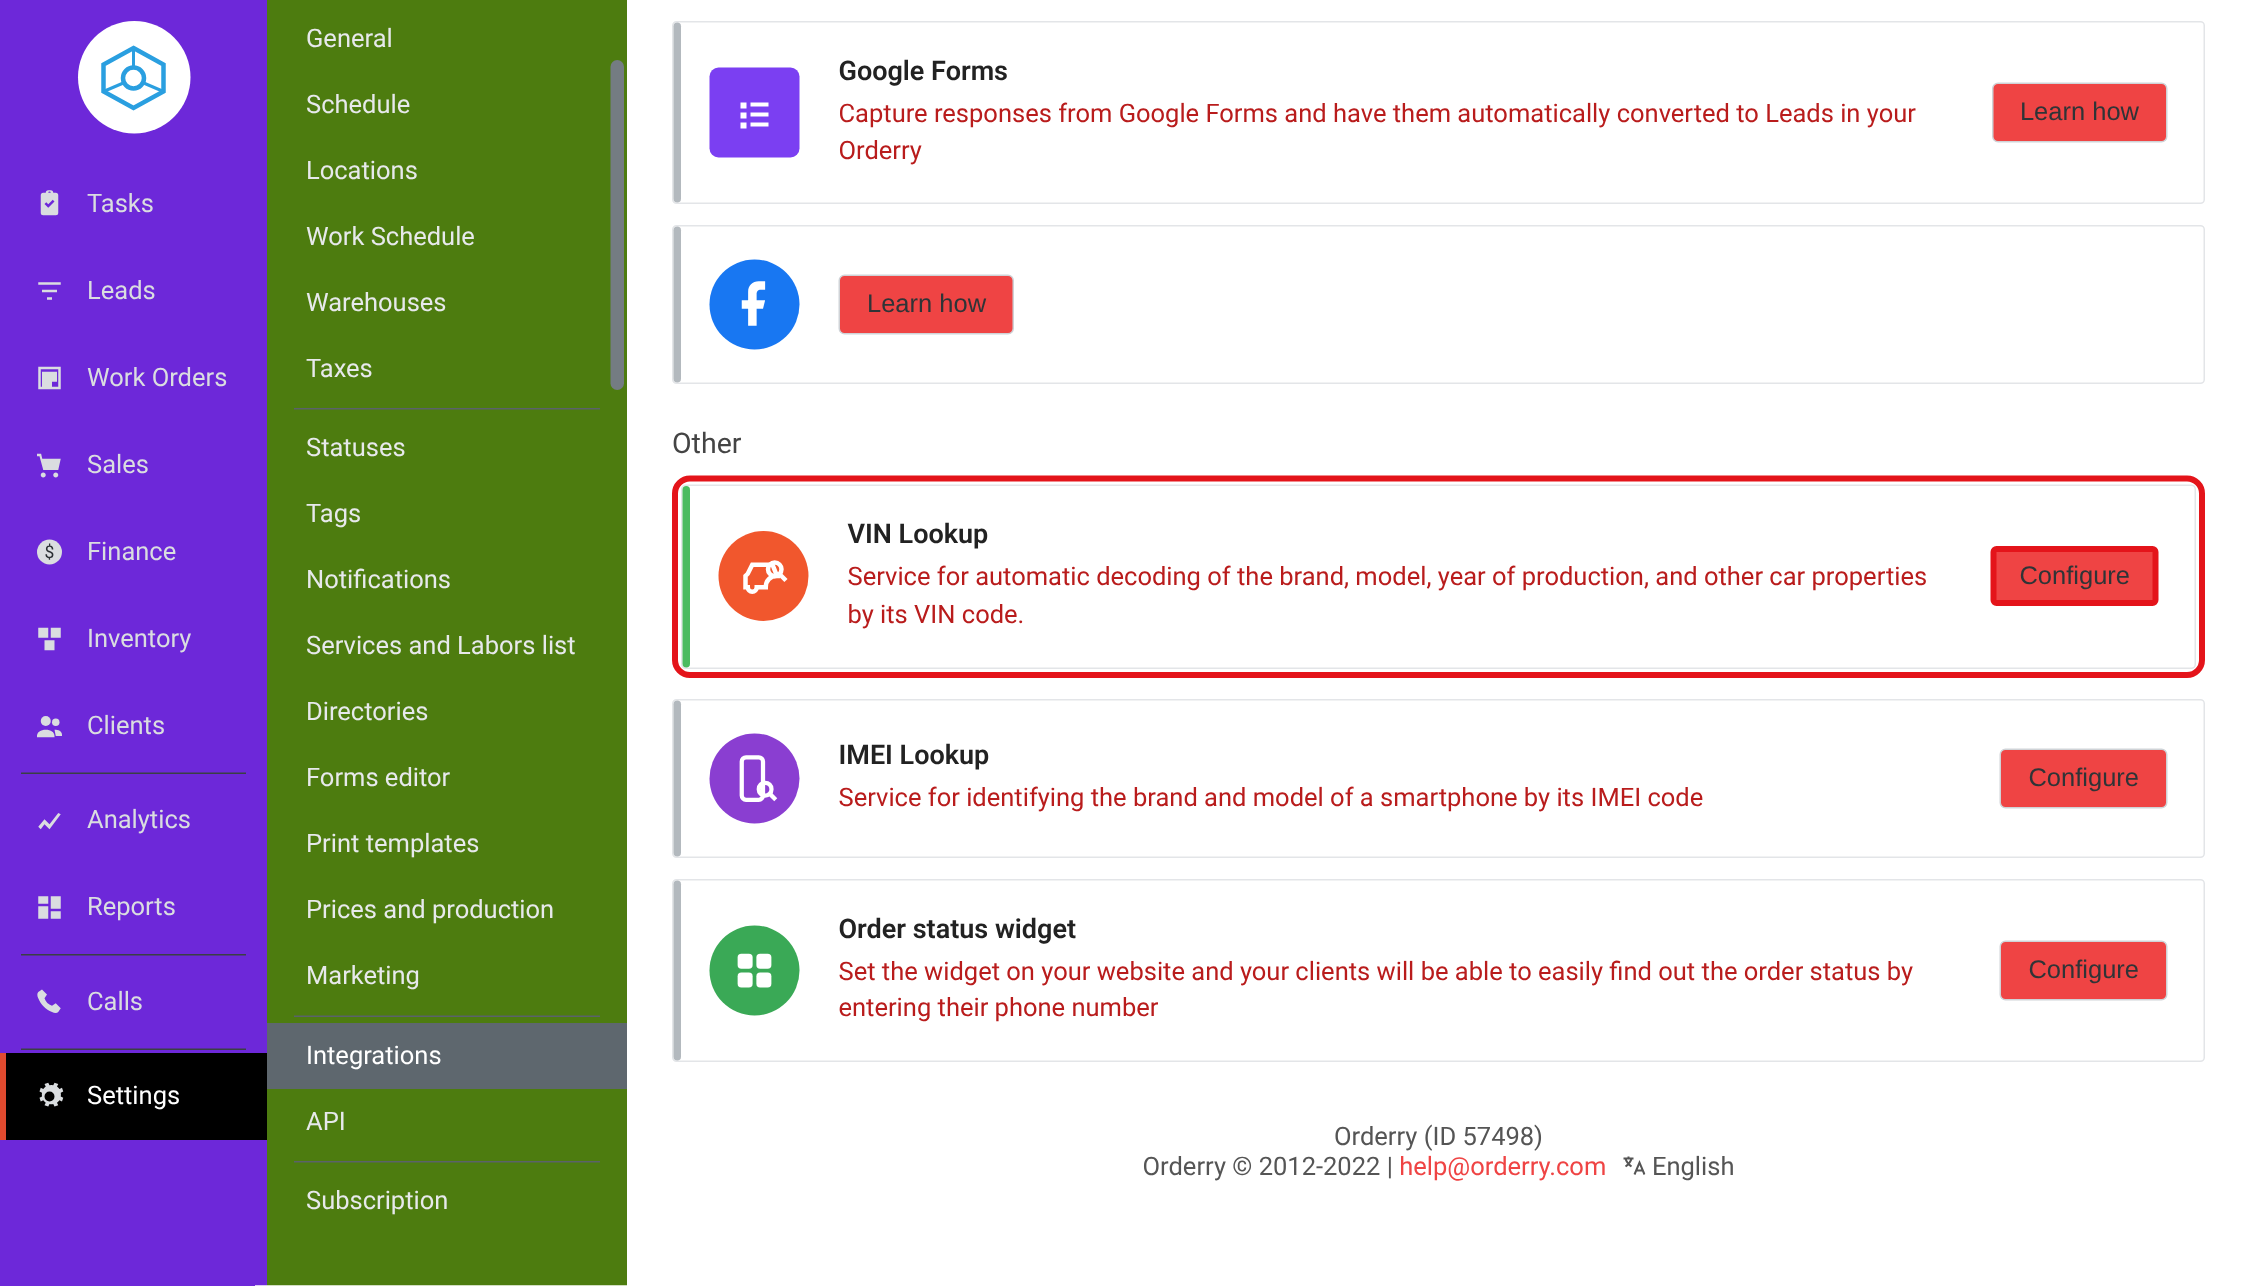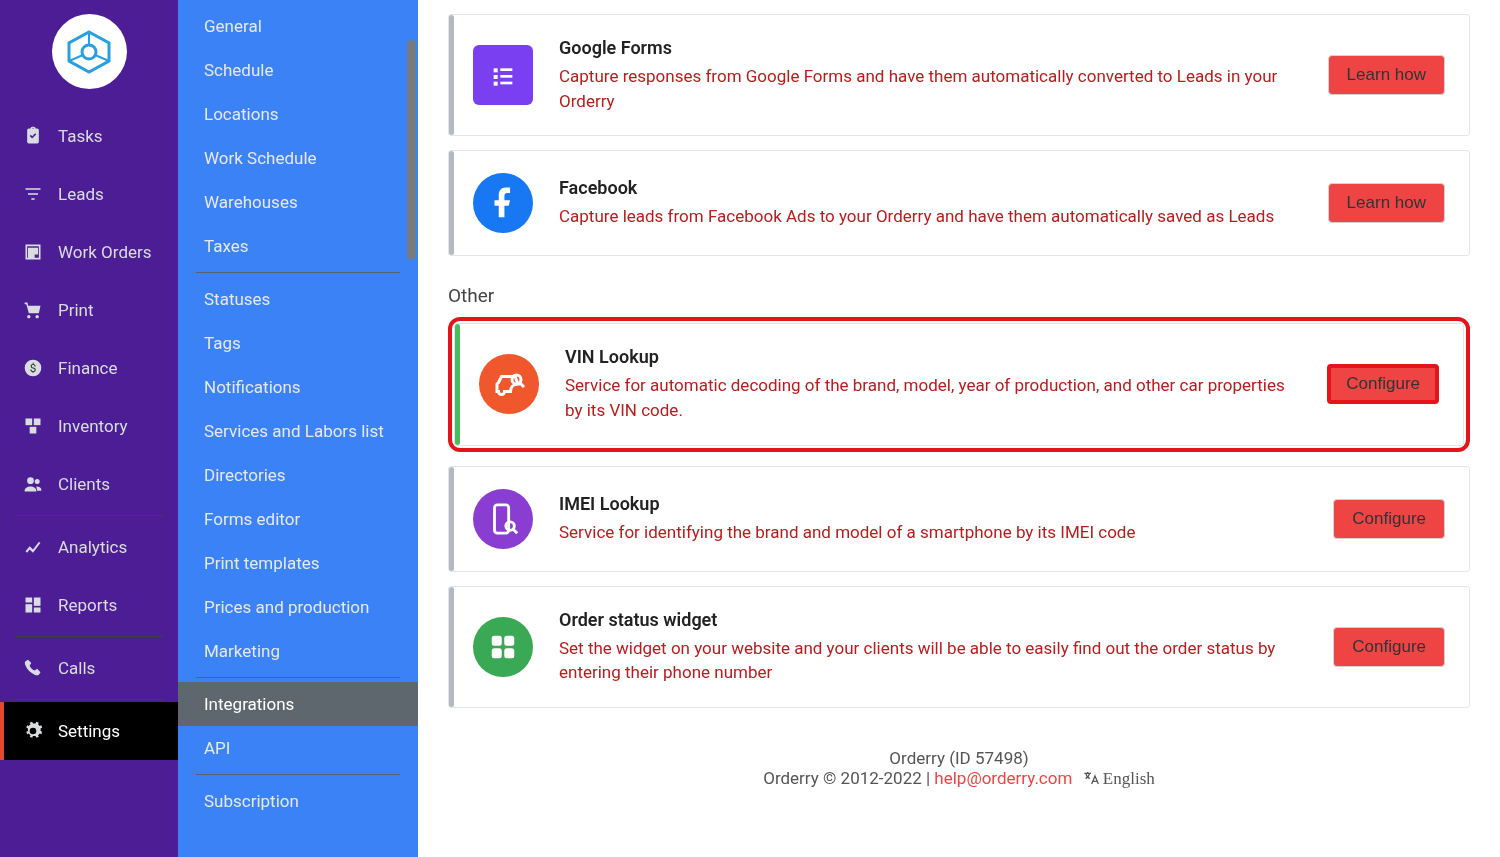--- a/index.html
+++ b/index.html
@@ -11,21 +11,21 @@
   height: 857px;
   overflow: hidden;
 }
 .app {
   display: flex;
   height: 100%;
 }
 
 .sidebar-primary {
   width: 178px;
-  background: #4c1d95;
+  background: #6d28d9;
   display: flex;
   flex-direction: column;
   color: #dadde0;
 }
 .logo-wrap {
   display: flex;
   justify-content: center;
   padding: 14px 0 18px 0;
 }
 .logo {
@@ -61,21 +61,21 @@
 }
 .nav-icon {
   width: 22px; height: 22px;
   display: flex; align-items: center; justify-content: center;
   color: #dadde0;
   flex-shrink: 0;
 }
 
 .sidebar-secondary {
   width: 240px;
-  background: #3b82f6;
+  background: #4d7c0f;
   color: #e7e9eb;
   overflow-y: auto;
   padding-top: 4px;
   position: relative;
 }
 .sub-item {
   padding: 12px 26px;
   font-size: 17px;
   cursor: pointer;
 }
@@ -156,21 +156,21 @@
   padding: 6px 15px !important;
 }
 .card-accent.green { background: #4bbb60; }
 .footer {
   text-align: center;
   margin-top: 40px;
   color: #555;
   font-size: 17px;
 }
 .footer a { color: #ef4444; text-decoration: none; }
-.footer .lang { color: #555; margin-left: 6px; font-family: Liberation Serif, serif; }
+.footer .lang { color: #555; margin-left: 6px; }
 .scrollbar-fake {
   position: absolute;
   right: 2px;
   top: 40px;
   width: 9px;
   height: 220px;
   background: #747c82;
   border-radius: 5px;
 }
 </style>
@@ -215,21 +215,21 @@
             </svg>
         </span>
         <span>Work Orders</span>
       </div>
       <div class="nav-item">
         <span class="nav-icon">
           <svg width="20" height="20" viewBox="0 0 24 24" fill="currentColor">
               <path d="M7 18c-1.1 0-2 .9-2 2s.9 2 2 2 2-.9 2-2-.9-2-2-2zm10 0c-1.1 0-2 .9-2 2s.9 2 2 2 2-.9 2-2-.9-2-2-2zM7 16h12l2-9H6.2L5.3 3H2v2h2l3 11z"></path>
             </svg>
         </span>
-        <span>Print</span>
+        <span>Sales</span>
       </div>
       <div class="nav-item">
         <span class="nav-icon">
           <svg width="20" height="20" viewBox="0 0 24 24" fill="currentColor">
               <circle cx="12" cy="12" r="10"></circle>
               <text x="12" y="17" font-size="14" text-anchor="middle" fill="#2a2f33">$</text>
             </svg>
         </span>
         <span>Finance</span>
       </div>
@@ -346,24 +346,20 @@
       <button class="btn">Learn how</button>
     </div>
 
     <div class="card">
       <div class="card-accent"></div>
       <div class="icon" style="background:#1877f2">
         <svg width="34" height="34" viewBox="0 0 24 24" fill="#fff">
             <path d="M13 22v-8h3l1-4h-4V7c0-1 .5-2 2-2h2V1h-3c-3 0-5 2-5 5v4H6v4h3v8h4z"></path>
           </svg>
       </div>
-      <div class="body">
-        <div class="title">Facebook</div>
-        <div class="desc">Capture leads from Facebook Ads to your Orderry and have them automatically saved as Leads</div>
-      </div>
       <button class="btn">Learn how</button>
     </div>
 
     <div class="section-title">Other</div>
 
     <div class="highlight-box">
       <div class="card">
         <div class="card-accent green"></div>
         <div class="icon" style="background:#f1572d">
           <svg width="36" height="36" viewBox="0 0 24 24" fill="none" stroke="#fff" stroke-width="2">

